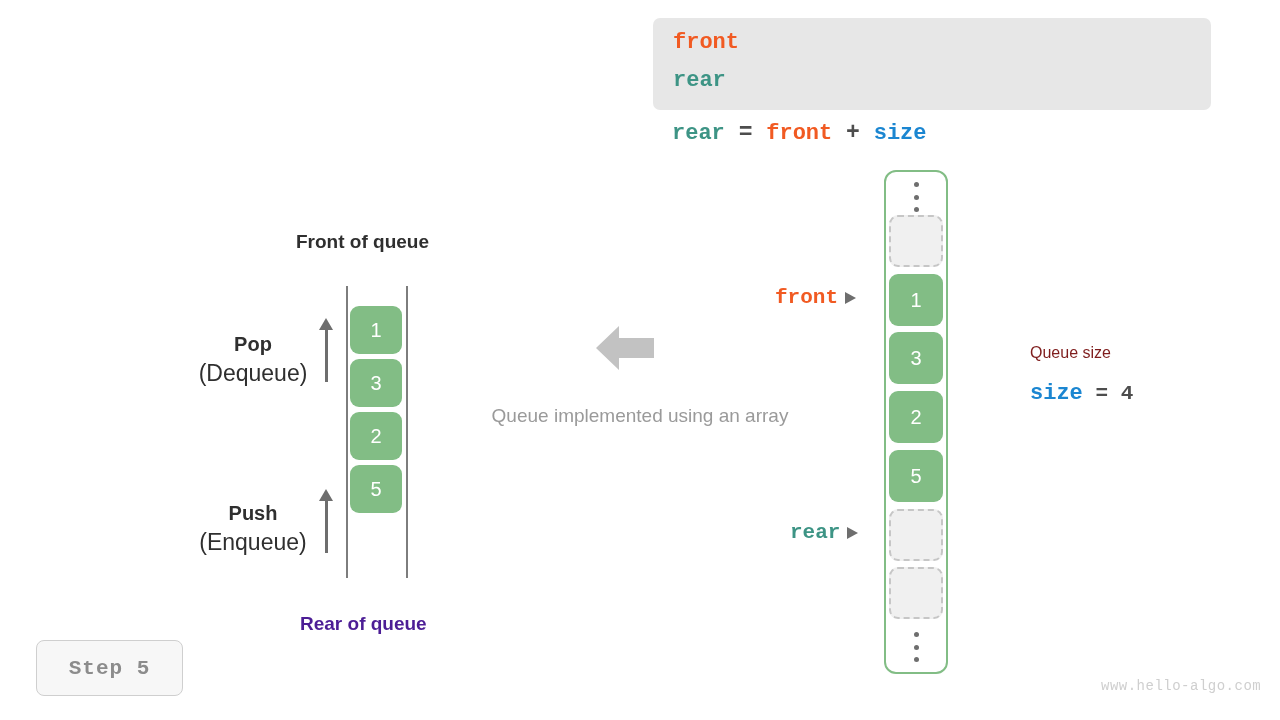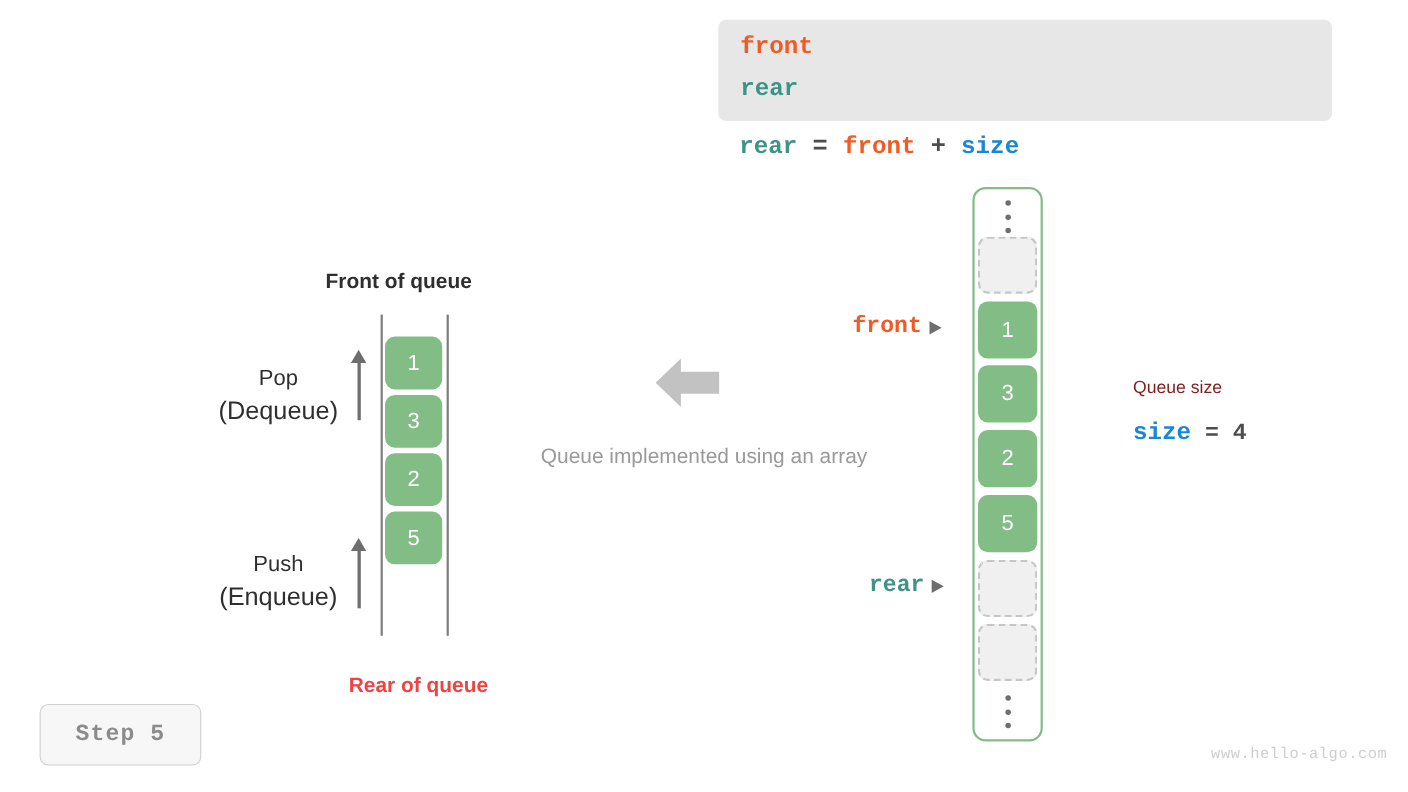--- a/index.html
+++ b/index.html
@@ -47,27 +47,27 @@
     top: 120px;
     font-size: 23px;
     font-weight: bold;
     white-space: pre;
   }
   #formula .op { color: #4d4d4d; }
 
   
   #front-of-queue-label {
     position: absolute;
-    left: 296px; top: 246px;
+    left: 296px; top: 231px;
     font-size: 19px; font-weight: bold; color: #2f2f2f; text-align: center;
   }
   #rear-of-queue-label {
     position: absolute;
-    left: 317px; top: 613px;
-    font-size: 19px; font-weight: bold; color: #ef4444;
+    left: 300px; top: 613px;
+    font-size: 19px; font-weight: bold; color: #4c1d95;
   }
   .rail {
     position: absolute;
     width: 1.6px;
     background: #7d7d7d;
   }
   #rail-left  { left: 346px; top: 286px; height: 292px; }
   #rail-right { left: 406px; top: 286px; height: 292px; }
 
   .lcell {
@@ -83,21 +83,21 @@
     align-items: center;
     justify-content: center;
   }
 
   .op-label {
     position: absolute;
     text-align: center;
     width: 150px;
     color: #2f2f2f;
   }
-  .op-label .op-name { font-size: 20px; font-weight: normal; display: block; }
+  .op-label .op-name { font-size: 20px; font-weight: bold; display: block; }
   .op-label .op-sub  { font-size: 23px; display: block; margin-top: 4px; }
   #pop-label  { left: 178px; top: 333px; }
   #push-label { left: 178px; top: 502px; }
 
   .up-arrow { position: absolute; width: 18px; }
   .up-arrow .shaft {
     position: absolute;
     left: 7.5px; top: 9px;
     width: 3px;
     background: #6e6e6e;

